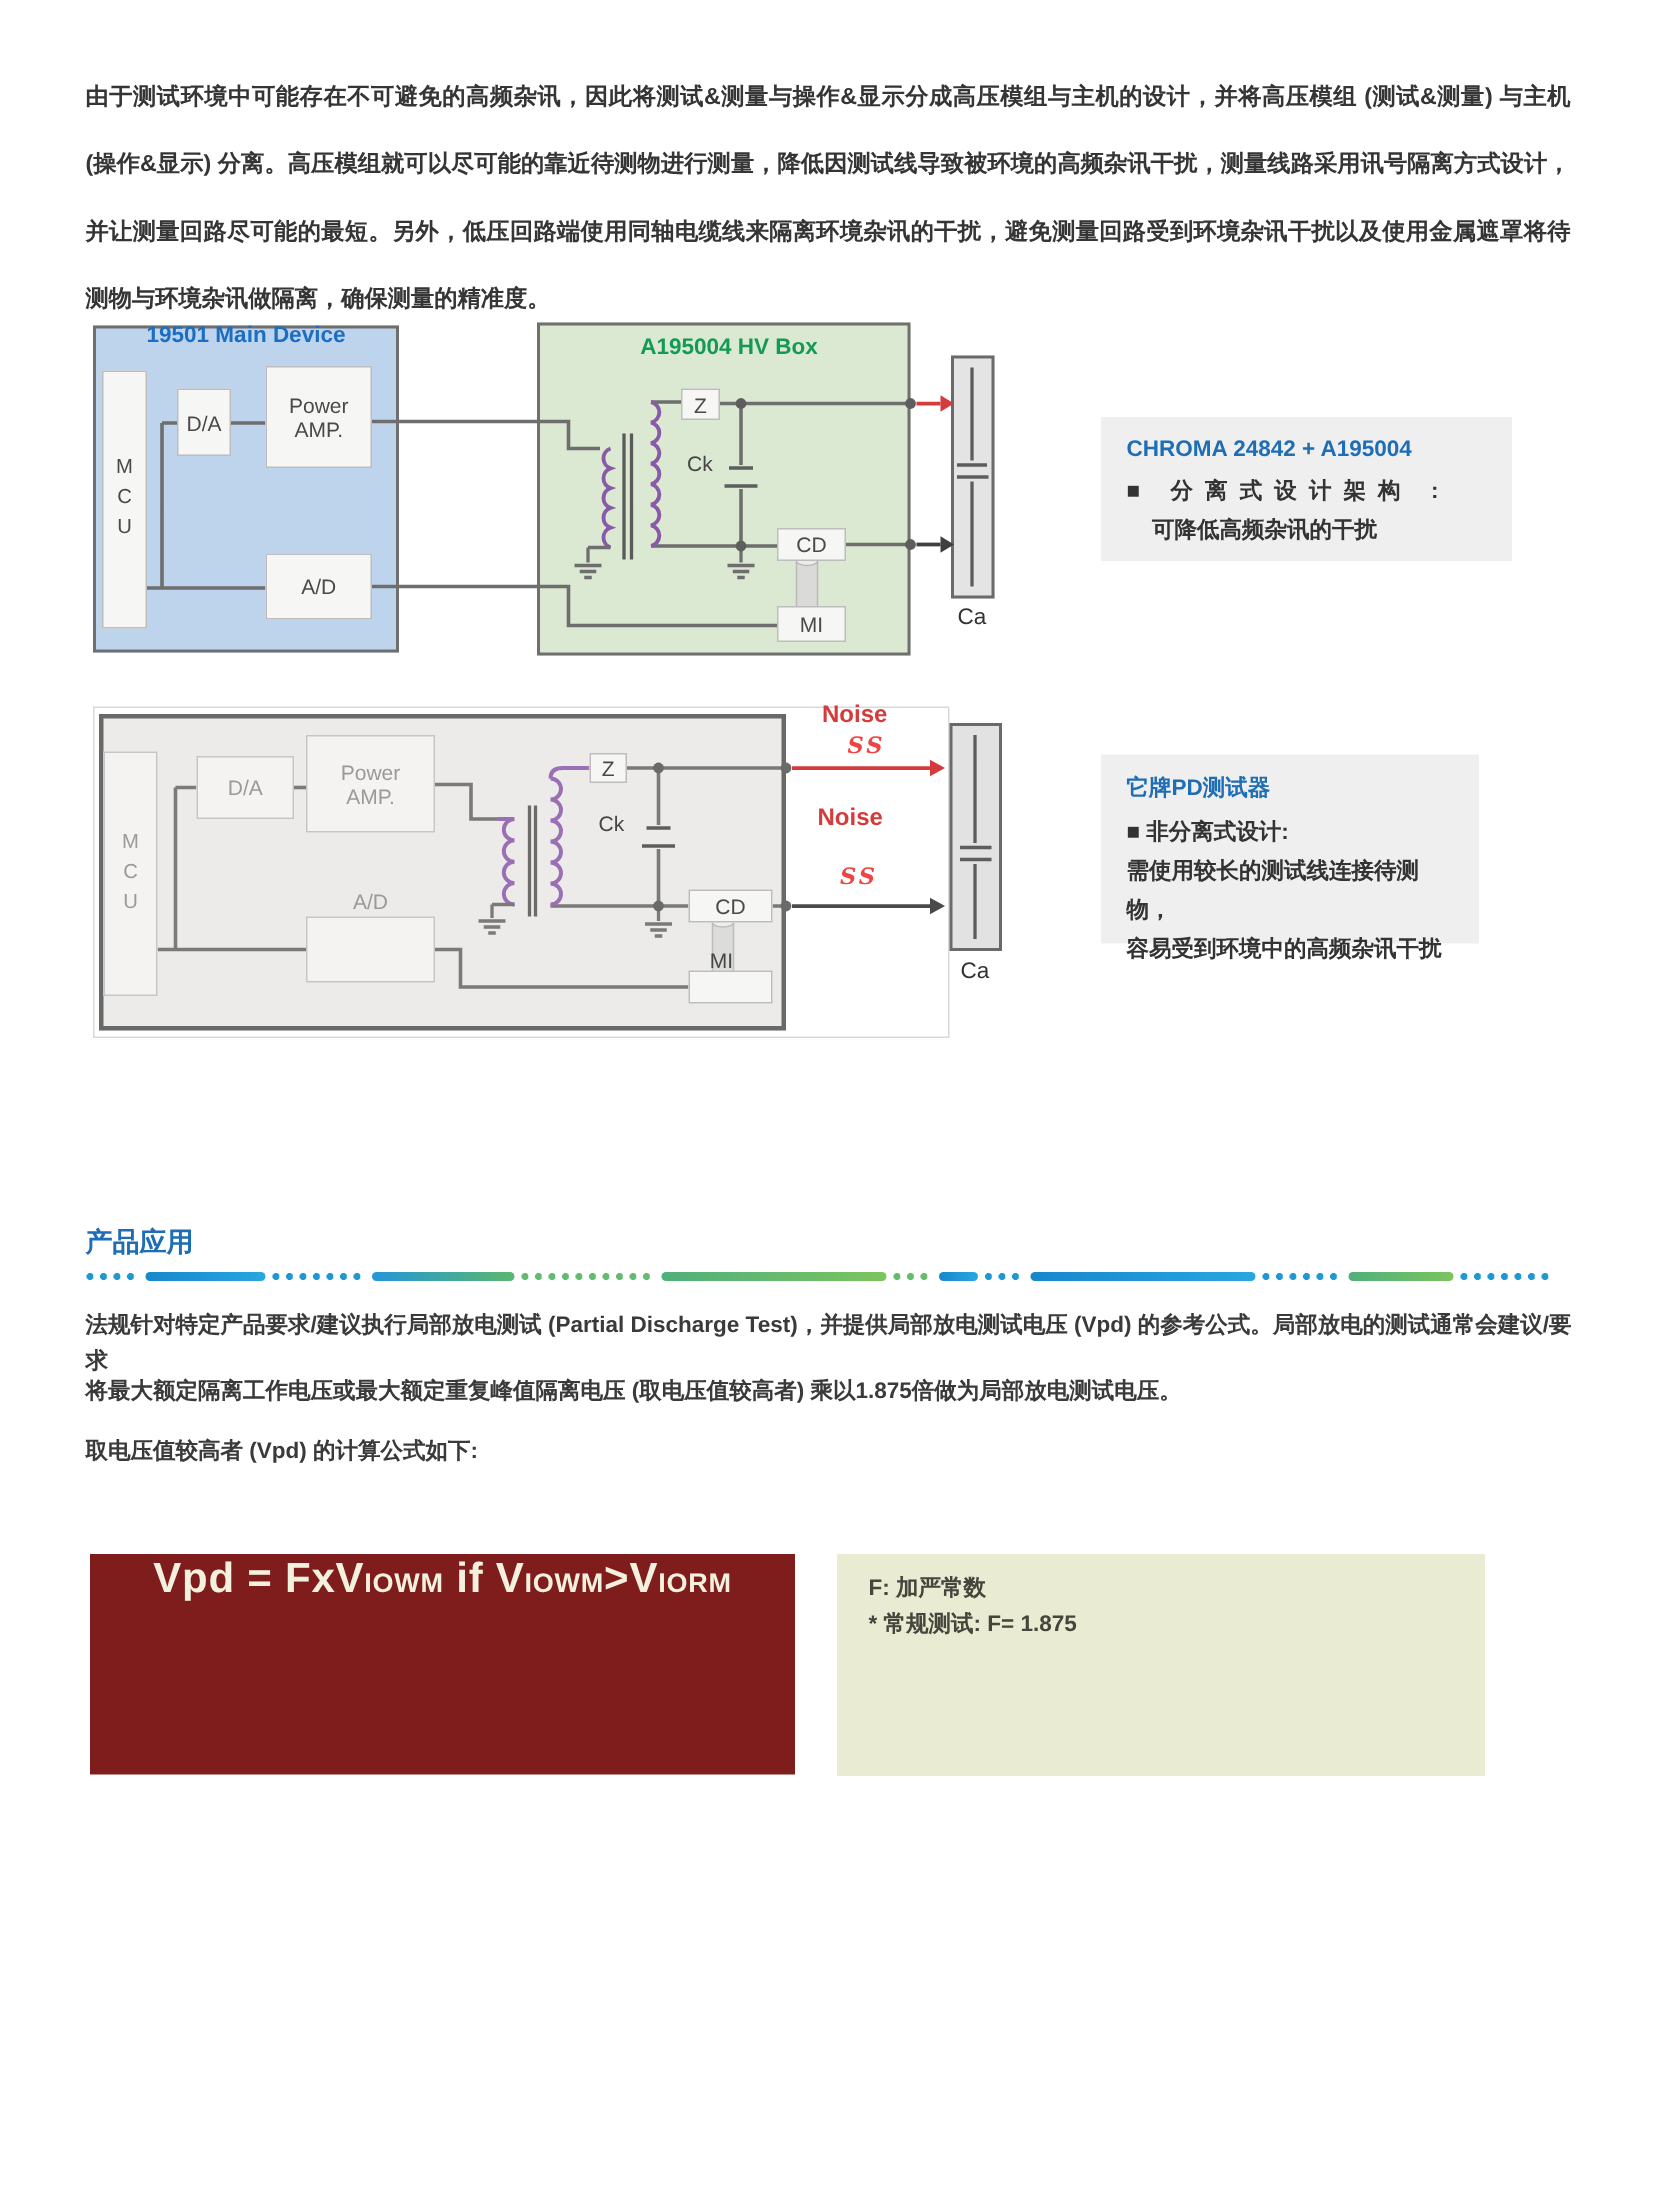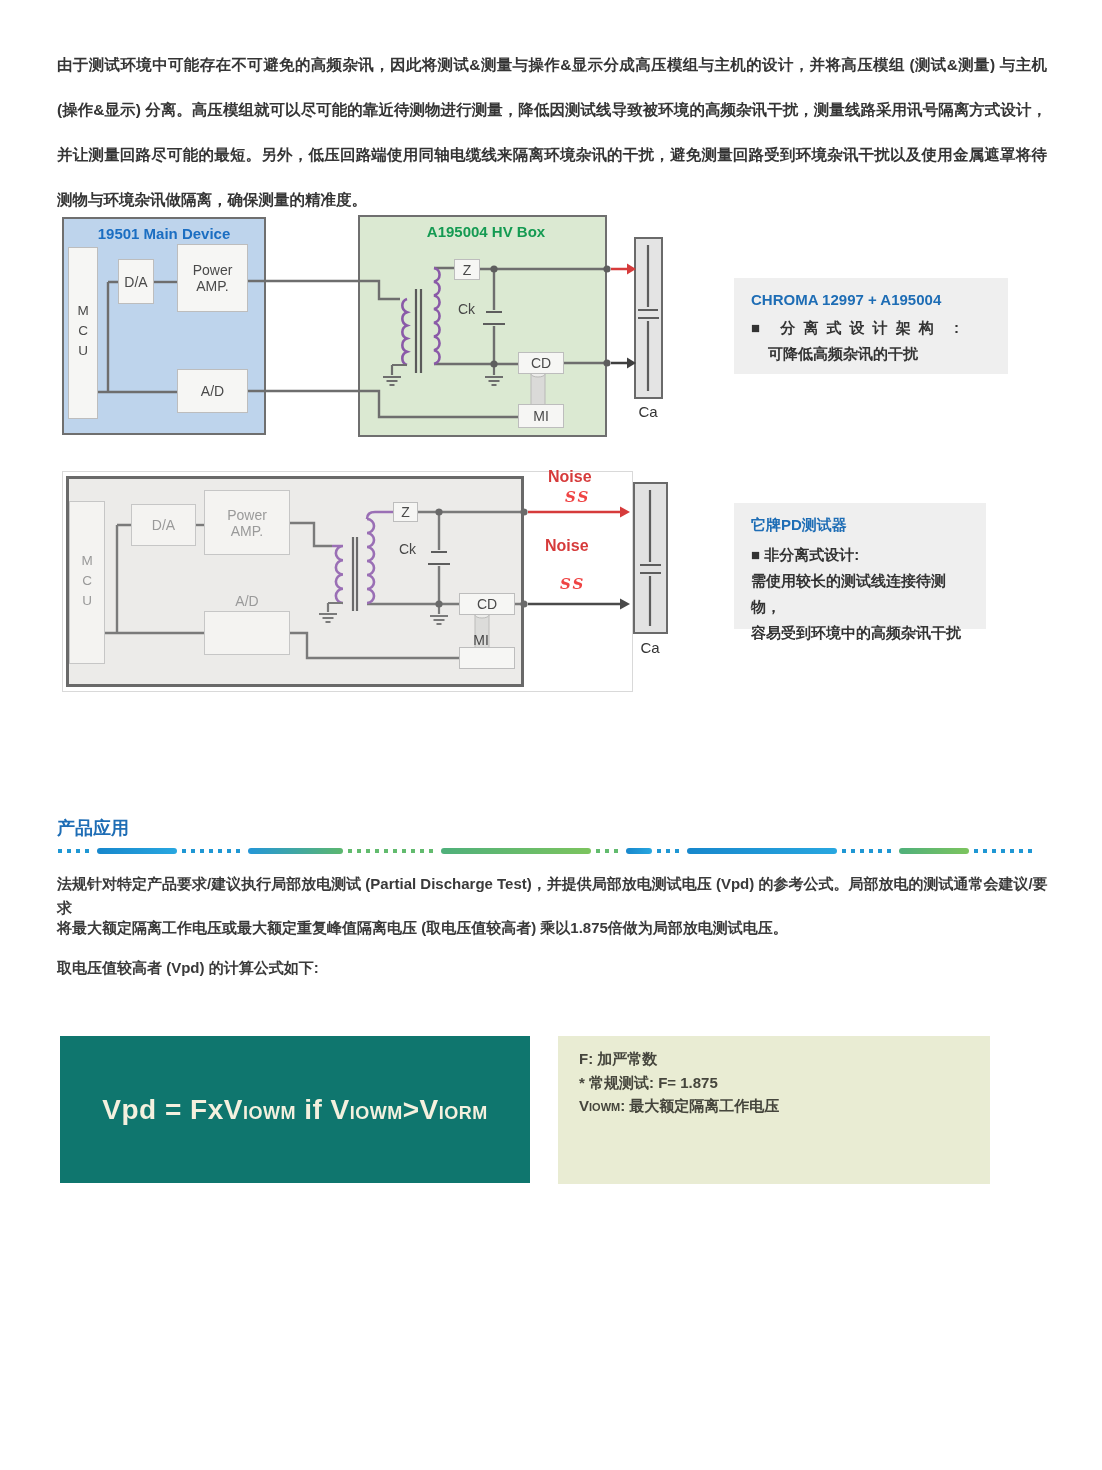--- a/index.html
+++ b/index.html
@@ -48,38 +48,38 @@
   .divider { left:57px; top:847px; width:990px; height:7px; display:flex; align-items:center; gap:4px; }
   .dv-bar { height:6px; border-radius:3px; flex:none; }
   .dv-dots { height:6px; flex:none; background-size:9px 6px; background-repeat:repeat-x; background-position:left center; }
   .dots-blue  { background-image:radial-gradient(circle 2.4px at 3px 3px, #1f97d4 2.2px, transparent 2.5px); }
   .dots-green { background-image:radial-gradient(circle 2.4px at 3px 3px, #62bb6e 2.2px, transparent 2.5px); }
   .bar-blue   { background:linear-gradient(90deg,#1787cc,#28a7e0); }
   .bar-bg     { background:linear-gradient(90deg,#2496d8,#5cb76e); }
   .bar-green  { background:linear-gradient(90deg,#4fb07b,#7cc45e); }
 
   
-  .formula-box { left:60px; top:1036px; width:470px; height:147px; background:#0f766e;
-                 display:flex; align-items:center; justify-content:center; z-index:1; }
+  .formula-box { left:60px; top:1036px; width:470px; height:147px; background:#7f1d1d;
+                 display:flex; align-items:flex-start; justify-content:center; z-index:1; }
   .formula { color:#f4f0de; font-size:28px; font-weight:600; white-space:pre; letter-spacing:.5px; }
   .formula .fsub { font-size:18px; letter-spacing:.5px; }
   .legend-box { left:558px; top:1036px; width:432px; height:148px; background:#e9ecd3; padding:11px 21px; }
   .legend-line { font-size:15px; font-weight:600; color:#45453c; line-height:23.5px; white-space:pre; }
   .vsub { font-size:11px; font-weight:700; }
 </style>
 </head>
 <body>
 
 <div class="page">
 
   <div class="abs intro">由于测试环境中可能存在不可避免的高频杂讯，因此将测试&amp;测量与操作&amp;显示分成高压模组与主机的设计，并将高压模组 (测试&amp;测量) 与主机 (操作&amp;显示) 分离。高压模组就可以尽可能的靠近待测物进行测量，降低因测试线导致被环境的高频杂讯干扰，测量线路采用讯号隔离方式设计，并让测量回路尽可能的最短。另外，低压回路端使用同轴电缆线来隔离环境杂讯的干扰，避免测量回路受到环境杂讯干扰以及使用金属遮罩将待测物与环境杂讯做隔离，确保测量的精准度。</div>
 
   <div class="abs fig" style="left:62px; top:215px; width:612px; height:225px;">
     <div class="bigbox blue-box" style="left:0;top:2px;width:204px;height:218px;"></div>
-    <div class="box-title t-blue" style="left:0;top:10px;width:204px;">19501 Main Device</div>
+    <div class="box-title t-blue" style="left:0;top:0;width:204px;">19501 Main Device</div>
     <div class="comp mcu" style="left:6px;top:32px;width:30px;height:172px;">MCU</div>
     <div class="comp" style="left:56px;top:44px;width:36px;height:45px;">D/A</div>
     <div class="comp pa" style="left:115px;top:29px;width:71px;height:68px;">Power AMP.</div>
     <div class="comp" style="left:115px;top:154px;width:71px;height:44px;">A/D</div>
 
     <div class="bigbox green-box" style="left:296px;top:0;width:249px;height:222px;"></div>
     <div class="box-title t-green" style="left:296px;top:8px;width:256px;">A195004 HV Box</div>
     <div class="comp" style="left:392px;top:44px;width:26px;height:21px;">Z</div>
     <div class="freelbl" style="left:396px;top:86px;">Ck</div>
     <div class="comp" style="left:456px;top:137px;width:46px;height:22px;">CD</div>
@@ -130,21 +130,21 @@
         <path d="M549,148 H565" stroke="#3f3f3f" stroke-width="2.5"></path>
         <polygon points="565,142.5 574,148 565,153.5" fill="#3f3f3f"></polygon>
       </g>
       <g stroke="#5d5d5d" stroke-width="2.2" fill="none">
         <path d="M586,30 V92 M576,95 H596 M576,103 H597 M586,106 V176"></path>
       </g>
     </svg>
   </div>
 
   <div class="abs note" style="left:734px; top:278px; width:274px; height:96px;">
-    <div class="ntitle">CHROMA 12997 + A195004</div>
+    <div class="ntitle">CHROMA 24842 + A195004</div>
     <div class="nline spread">■ 分离式设计架构 :</div>
     <div class="nline indent">可降低高频杂讯的干扰</div>
   </div>
 
   <div class="abs fig" style="left:62px; top:471px; width:612px; height:228px;">
     <div class="bigbox frame2" style="left:0;top:0;width:571px;height:221px;"></div>
     <div class="bigbox gray-box" style="left:4px;top:5px;width:458px;height:211px;"></div>
     <div class="comp mcu faded" style="left:7px;top:30px;width:36px;height:163px;">MCU</div>
     <div class="comp faded" style="left:69px;top:33px;width:65px;height:42px;">D/A</div>
     <div class="comp pa faded" style="left:142px;top:19px;width:86px;height:65px;">Power AMP.</div>
@@ -240,16 +240,15 @@
   <div class="abs bodyline" style="top:916px;">将最大额定隔离工作电压或最大额定重复峰值隔离电压 (取电压值较高者) 乘以1.875倍做为局部放电测试电压。</div>
   <div class="abs bodyline" style="top:956px;">取电压值较高者 (Vpd) 的计算公式如下:</div>
 
   <div class="abs formula-box">
     <div class="formula"><span>Vpd = FxV</span><span class="fsub">IOWM</span><span> if V</span><span class="fsub">IOWM</span><span>&gt;V</span><span class="fsub">IORM</span></div>
   </div>
 
   <div class="abs legend-box">
     <div class="legend-line">F: 加严常数</div>
     <div class="legend-line">* 常规测试: F= 1.875</div>
-    <div class="legend-line"><span>V</span><span class="vsub">IOWM</span><span>: 最大额定隔离工作电压</span></div>
   </div>
 
 </div>
 
 </body></html>

